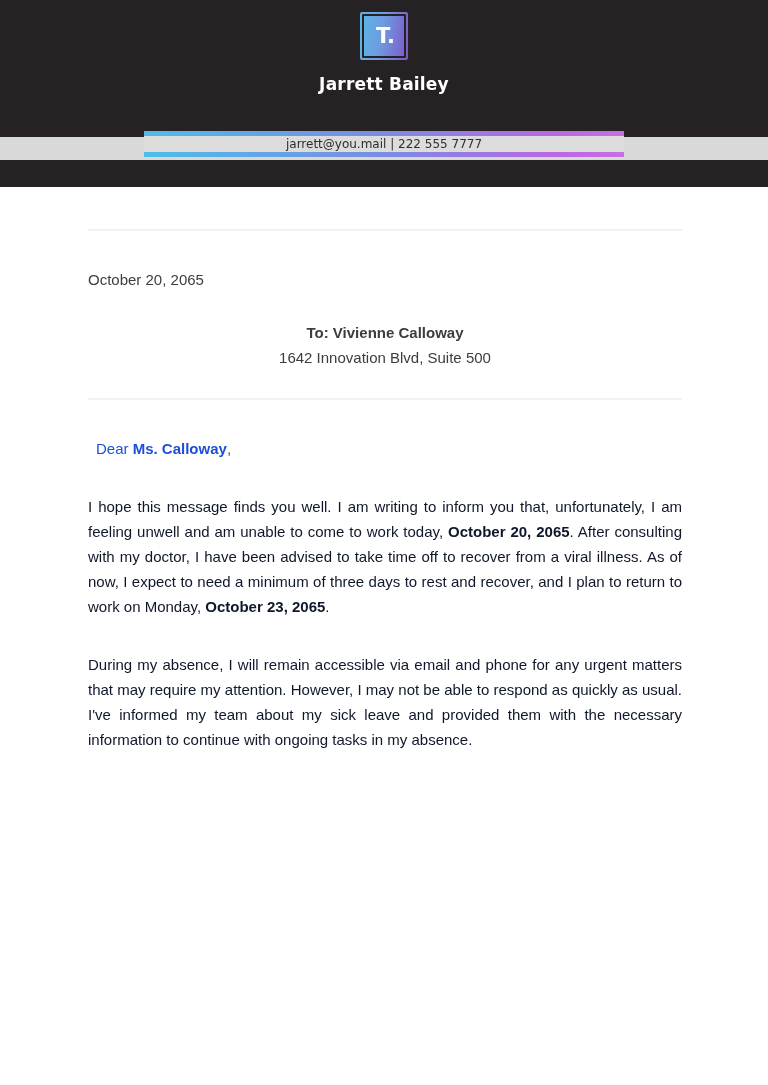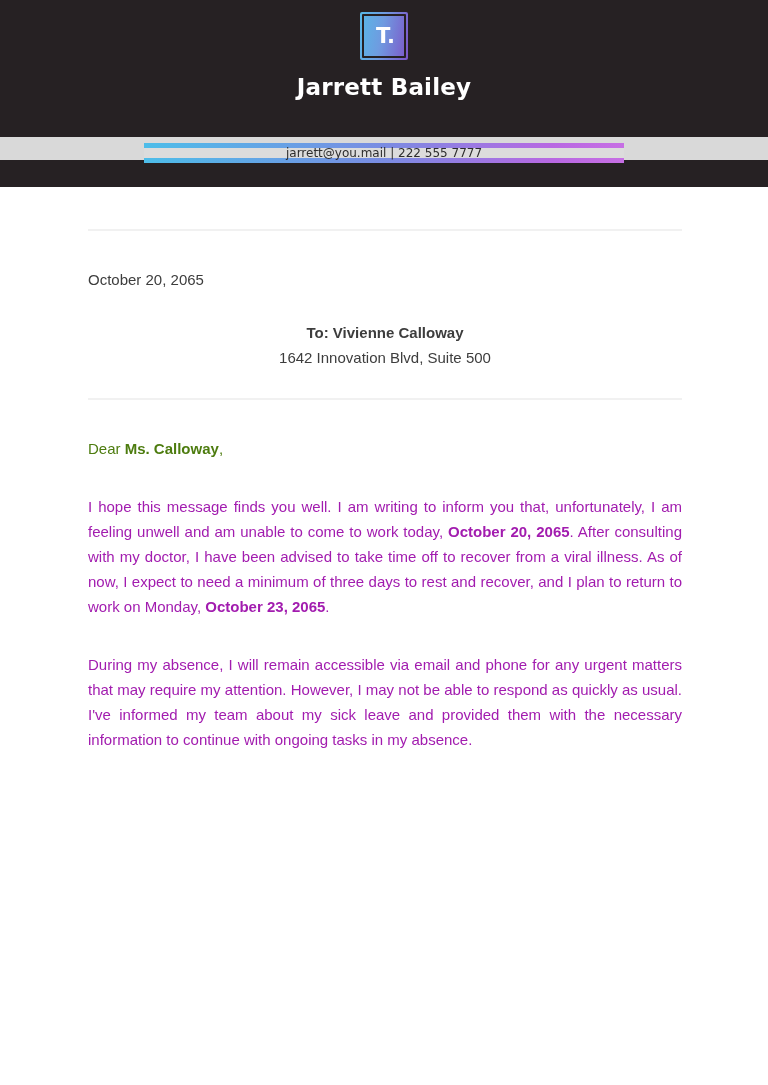--- a/index.html
+++ b/index.html
@@ -47,46 +47,46 @@
     line-height: 1;
     padding-left: 3px;
   }
   .brand-name {
     position: absolute;
     top: 74px;
     width: 100%;
     text-align: center;
     font-family: "DejaVu Sans", sans-serif;
     font-weight: 700;
-    font-size: 23px;
+    font-size: 17px;
     color: #ffffff;
     letter-spacing: 0.2px;
   }
   .contact-assembly {
     position: absolute;
     top: 131px;
     left: 0;
     width: 768px;
     height: 34px;
   }
   .contact-band {
     position: absolute;
     top: 6px;
     left: 0;
     width: 768px;
     height: 23px;
     background: #d9d9d9;
   }
   .contact-gradient-strip {
     position: absolute;
-    top: 12px;
+    top: 0;
     left: 50%;
     transform: translateX(-50%);
     width: 480px;
-    height: 20px;
+    height: 26px;
     background: linear-gradient(90deg, #4dbde9 0%, #7a8ce2 50%, #b868e2 85%, #c76fe4 100%);
   }
   .contact-inner {
     position: absolute;
     top: 5px;
     left: 0;
     right: 0;
     bottom: 5px;
     background: #dcdcdc;
     display: flex;
@@ -131,27 +131,28 @@
     margin-top: 28px;
     font-size: 15px;
     line-height: 25px;
     color: #3d3d3d;
     text-align: center;
   }
   .salutation {
     margin-top: 36px;
     font-size: 15px;
     line-height: 25px;
-    color: #4d7c0f;
+    color: #1d4ed8;
+    margin-left: 8px;
   }
   .body-paragraph {
     margin-top: 33px;
     font-size: 15px;
     line-height: 25px;
-    color: #a21caf;
+    color: #0f172a;
     text-align: justify;
   }
   .recipient-block span, .salutation span, .body-paragraph span { color: inherit; }
   b, .bold { font-weight: 700; color: #2e2e2e; }
 </style>
 </head>
 <body>
 
 <header class="letterhead">
   <div class="logo-box">

